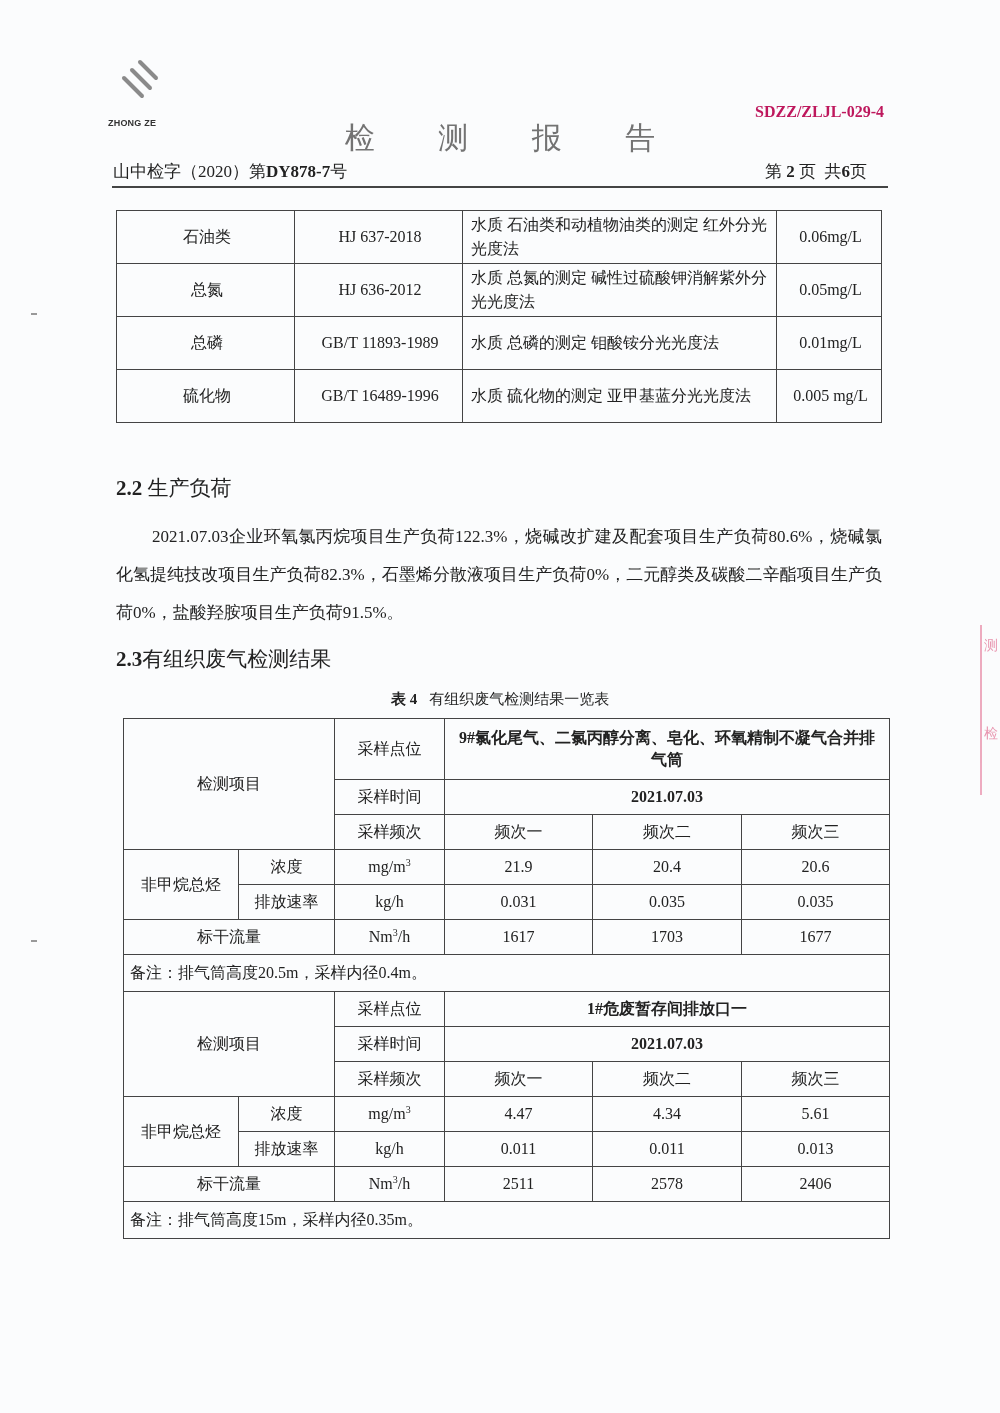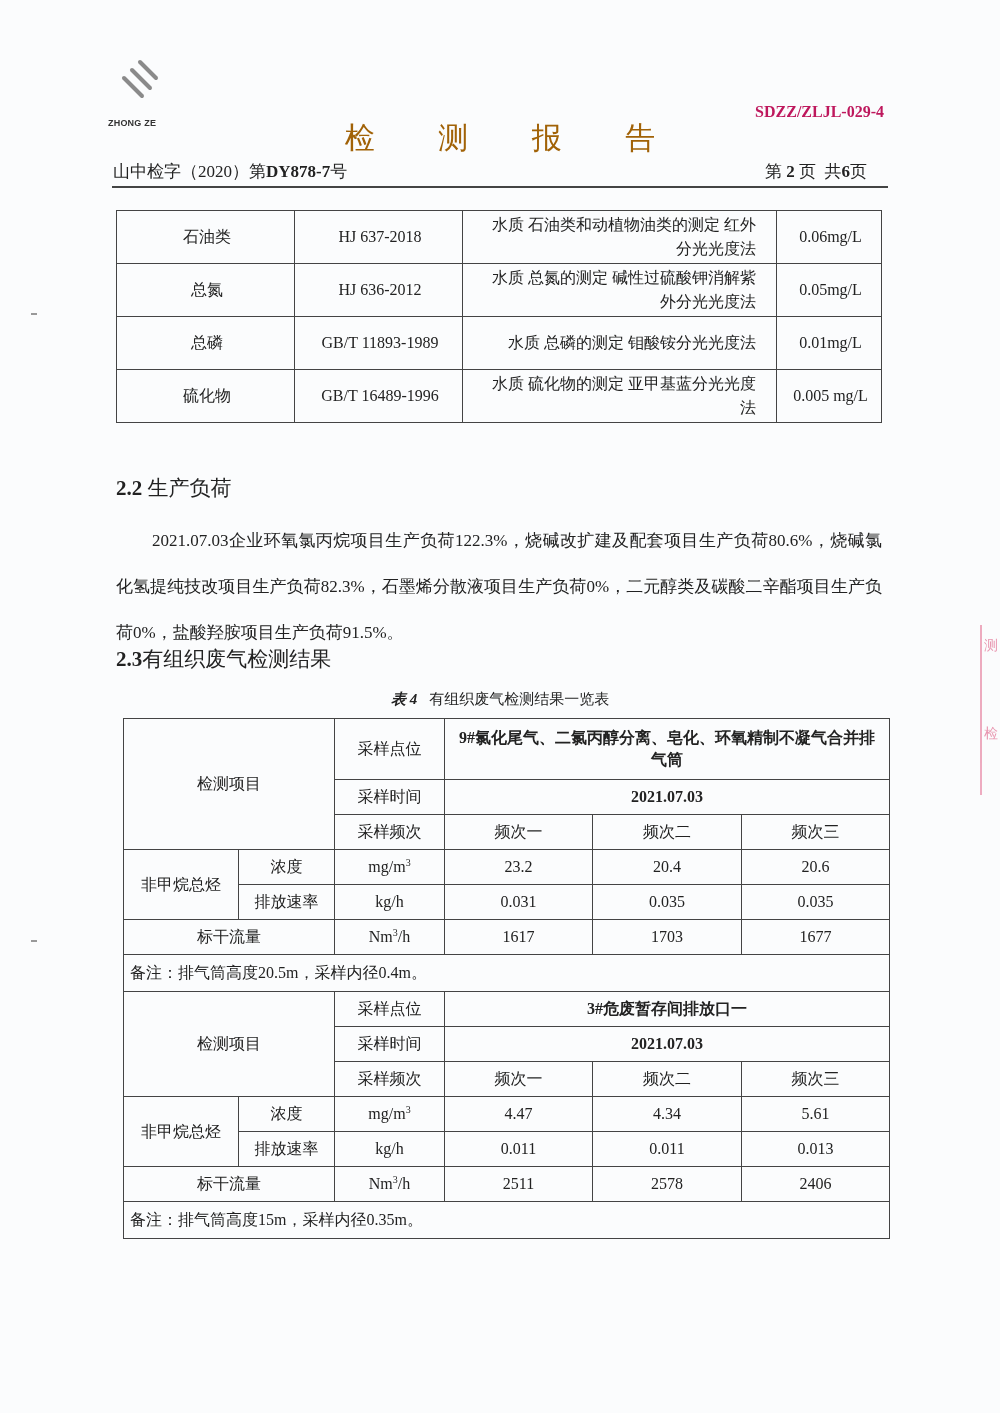--- a/index.html
+++ b/index.html
@@ -8,39 +8,39 @@
     background: #fbfcfd;
     font-family: "Liberation Serif", "DejaVu Serif", serif;
     color: #222;
   }
   .abs { position: absolute; }
   
   .logo { left: 108px; top: 58px; width: 70px; height: 62px; }
   .logo svg { display: block; margin-left: 10px; }
   .logo-text { font-family: "Liberation Sans", "DejaVu Sans", sans-serif; font-weight: bold; font-size: 9px; letter-spacing: 0.2px; color: #333; margin-top: 18px; }
   .doc-code { right: 116px; top: 103px; font-size: 16px; font-weight: bold; color: #be185d; }
-  .doc-title { left: 0; width: 1000px; top: 118px; text-align: center; font-size: 30px; letter-spacing: 28px; text-indent: 28px; color: #a16207; }
+  .doc-title { left: 0; width: 1000px; top: 118px; text-align: center; font-size: 30px; letter-spacing: 28px; text-indent: 28px; color: #737373; }
   .report-no { left: 113px; top: 160px; font-size: 17px; }
   .report-no b { font-weight: bold; }
   .page-info { right: 133px; top: 160px; font-size: 17px; }
   .header-rule { left: 112px; top: 186px; width: 776px; height: 2px; background: #444; }
 
   table { border-collapse: collapse; table-layout: fixed; }
   td { border: 1px solid #444; text-align: center; vertical-align: middle; font-size: 16px; padding: 0 4px; line-height: 24px; }
   .t1 { left: 116px; top: 210px; width: 765px; }
   .t1 td { height: 52px; padding-left: 7px; }
-  .t1 td.method { text-align: right; padding: 0 20px; }
+  .t1 td.method { text-align: left; padding: 0 8px; }
 
   .h22 { left: 116px; top: 474px; font-size: 21px; font-weight: bold; }
   .h22 .cn { font-weight: normal; }
-  .para { left: 116px; top: 518px; width: 766px; font-size: 17px; line-height: 46px; text-indent: 36px; text-align: justify; }
+  .para { left: 116px; top: 518px; width: 766px; font-size: 17px; line-height: 38px; text-indent: 36px; text-align: justify; }
   .h23 { left: 116px; top: 645px; font-size: 21px; font-weight: bold; }
   .h23 .cn { font-weight: normal; }
   .caption { left: 0; width: 1000px; top: 690px; text-align: center; font-size: 15px; }
-  .caption b { margin-right: 12px; font-style: italic; }
+  .caption b { margin-right: 12px; }
 
   .t4 { left: 123px; top: 718px; width: 766px; }
   .t4 td { height: 34px; line-height: 22px; }
   .t4 td.loc { height: 56px; padding: 2px 8px; }
   .t4 td.bold { font-weight: bold; }
   .t4 td.note { text-align: left; padding-left: 6px; height: 36px; }
   sup { font-size: 10px; line-height: 0; }
 
   .stamp { right: 0; top: 625px; width: 18px; height: 170px; border-left: 2px solid #e88aa6; opacity: 0.7; }
   .stamp span { display: block; color: #e06b8f; font-size: 14px; margin: 12px 0 0 2px; }
@@ -142,21 +142,21 @@
   <tr>
     <td>采样频次</td>
     <td>频次一</td>
     <td>频次二</td>
     <td>频次三</td>
   </tr>
   <tr>
     <td rowspan="2">非甲烷总烃</td>
     <td>浓度</td>
     <td><span>mg/m</span><sup>3</sup></td>
-    <td>23.2</td>
+    <td>21.9</td>
     <td>20.4</td>
     <td>20.6</td>
   </tr>
   <tr>
     <td>排放速率</td>
     <td>kg/h</td>
     <td>0.031</td>
     <td>0.035</td>
     <td>0.035</td>
   </tr>
@@ -167,21 +167,21 @@
     <td>1703</td>
     <td>1677</td>
   </tr>
   <tr>
     <td colspan="6" class="note">备注：排气筒高度20.5m，采样内径0.4m。</td>
   </tr>
 
   <tr>
     <td colspan="2" rowspan="3">检测项目</td>
     <td>采样点位</td>
-    <td colspan="3" class="bold">3#危废暂存间排放口一</td>
+    <td colspan="3" class="bold">1#危废暂存间排放口一</td>
   </tr>
   <tr>
     <td>采样时间</td>
     <td colspan="3" class="bold">2021.07.03</td>
   </tr>
   <tr>
     <td>采样频次</td>
     <td>频次一</td>
     <td>频次二</td>
     <td>频次三</td>

